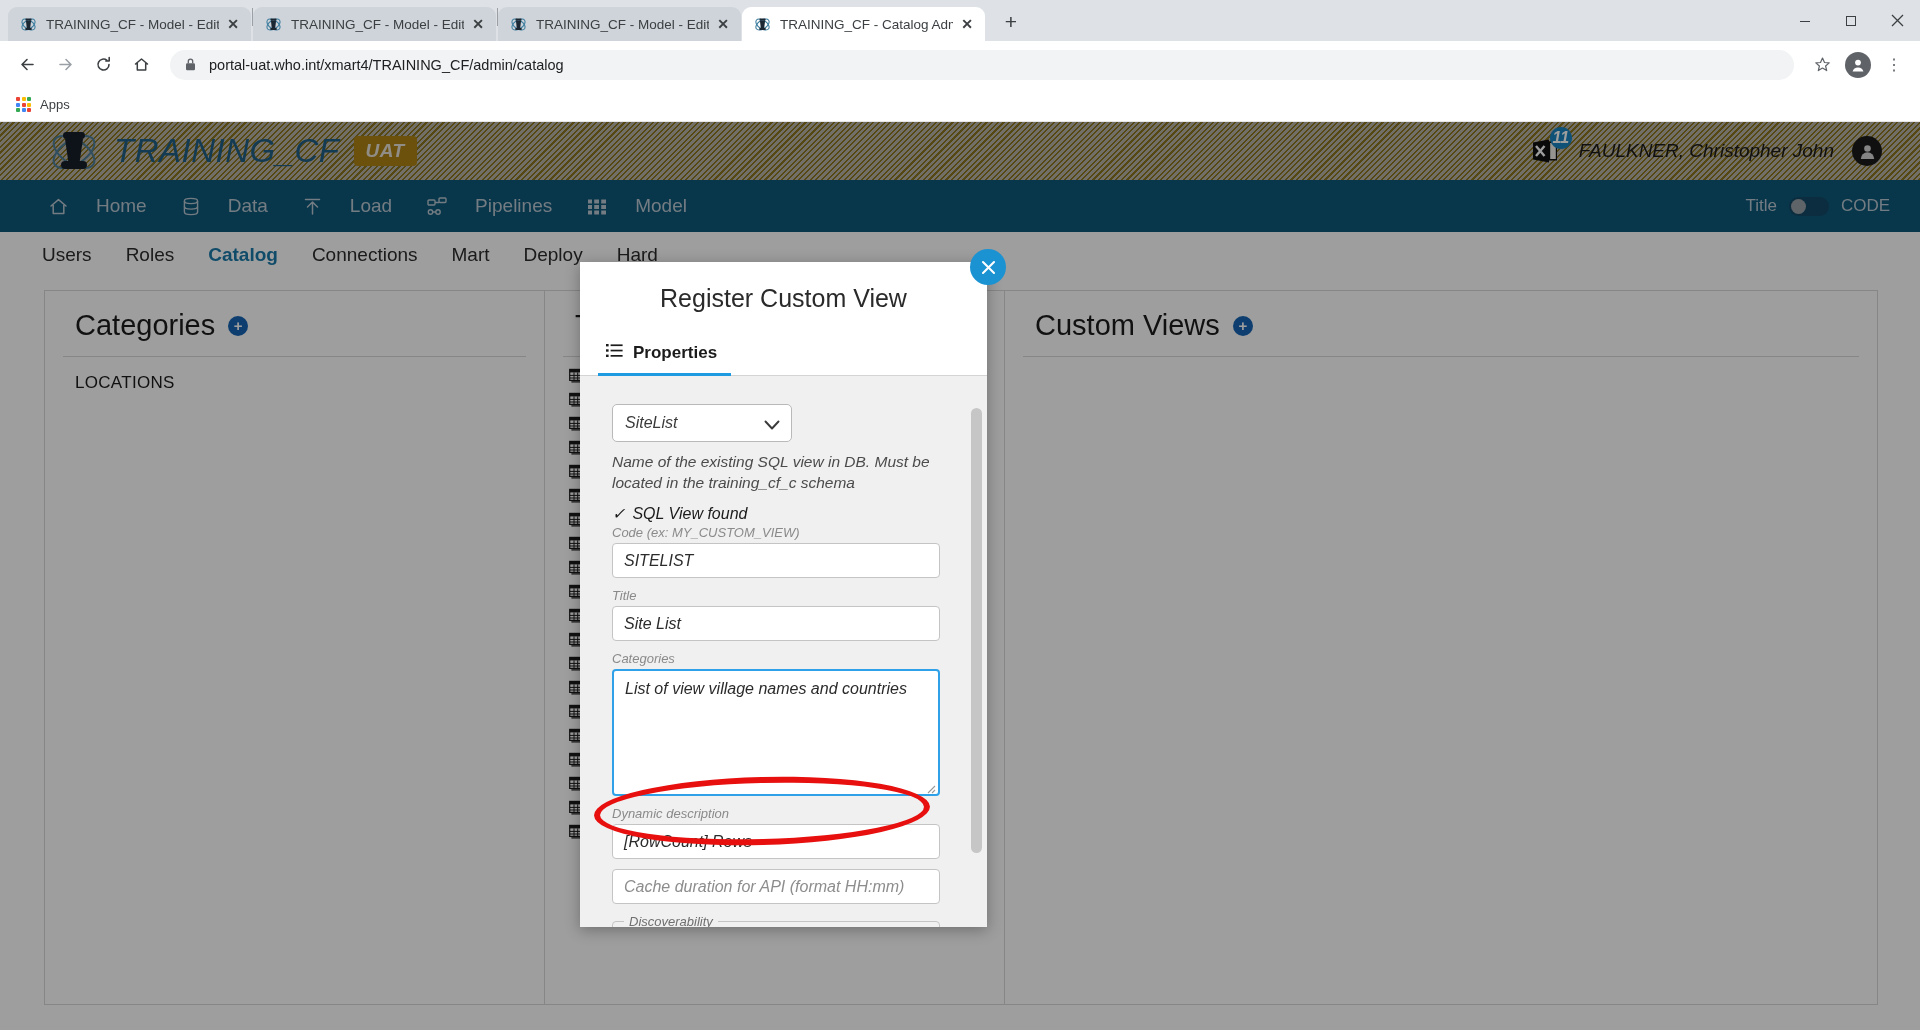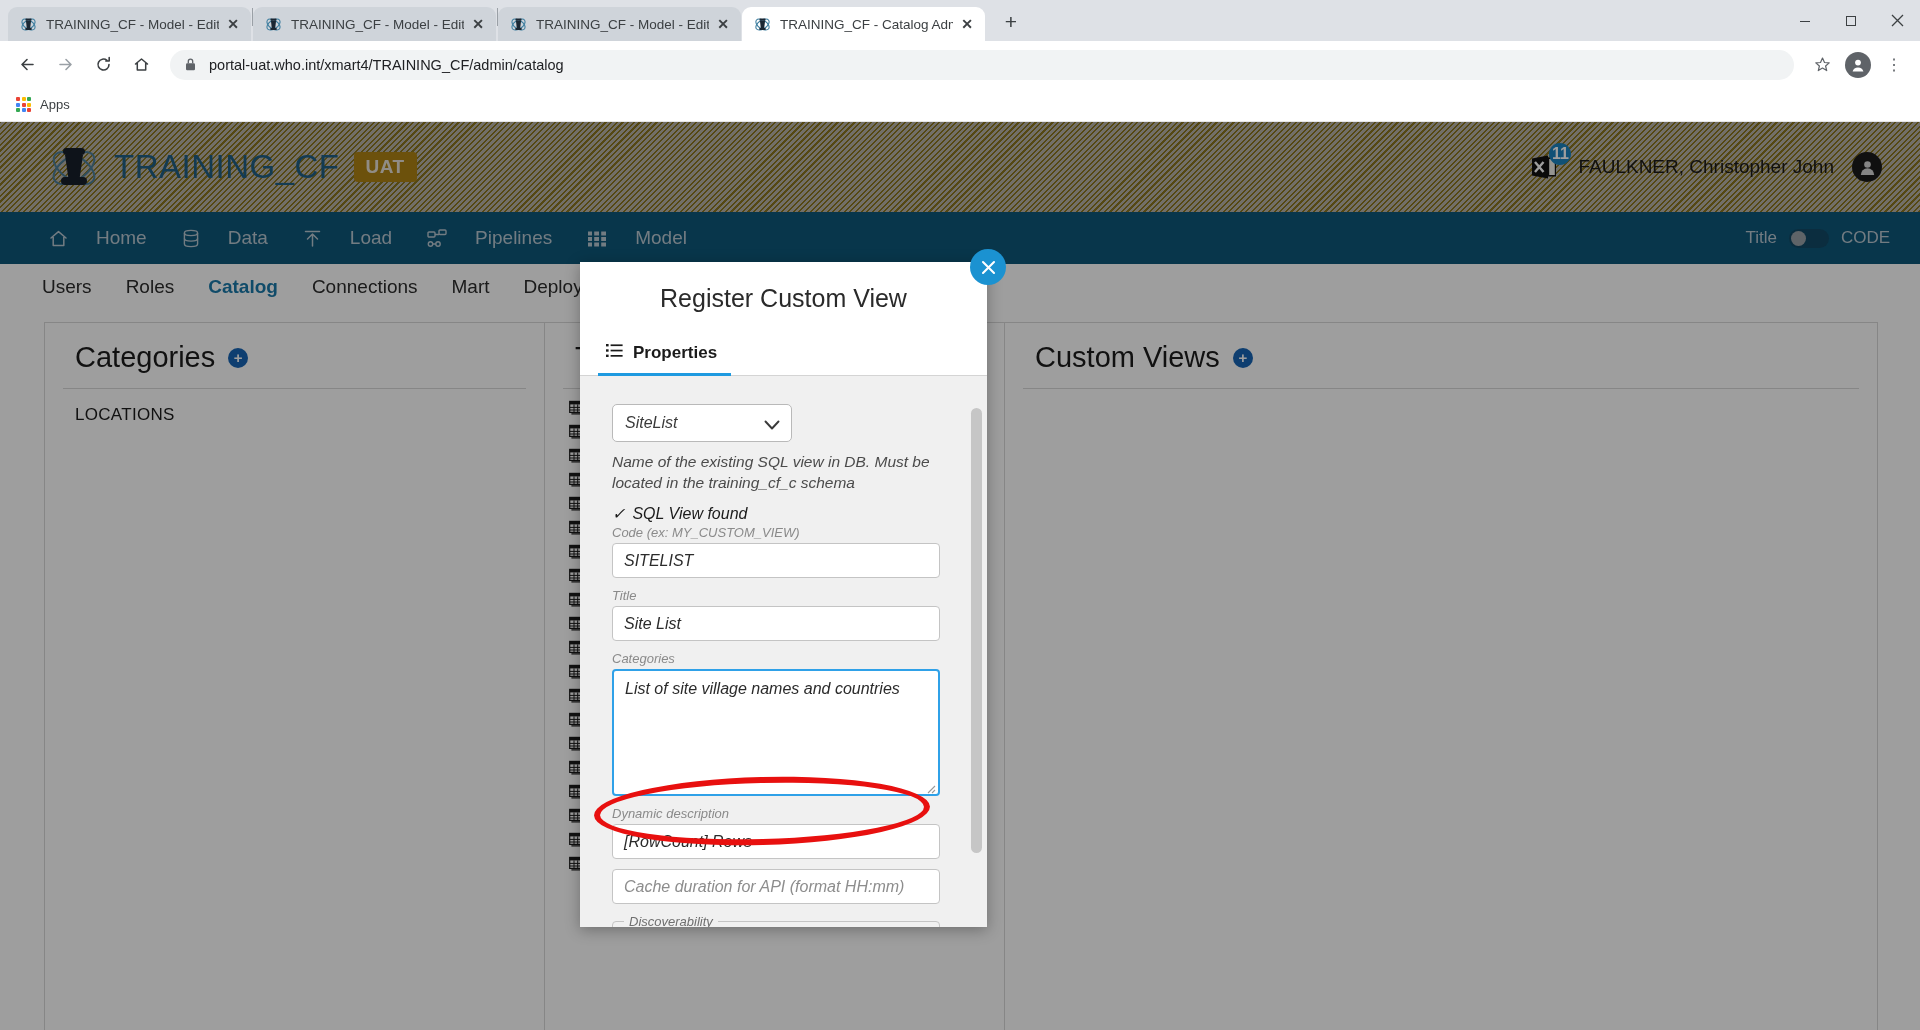--- a/index.html
+++ b/index.html
@@ -94,25 +94,25 @@
   }
   .apps-grid i { display: block; width: 4px; height: 4px; border-radius: 1px; }
 
   
   .viewport {
     position: relative; width: 1920px; height: 908px; overflow: hidden;
     background: #ffffff;
   }
 
   .app-header {
-    height: 90px; position: relative;
+    height: 58px; position: relative;
     background-color: #b0aba0;
     background-image: repeating-linear-gradient(
       -45deg, #8a7420 0px, #8a7420 1.5px, #b8b3a8 1.5px, #b8b3a8 4px);
-    display: flex; align-items: center; padding: 0 24px;
+    display: flex; align-items: center; padding: 0 24px; font-style: italic;
   }
   .brand { display: flex; align-items: center; gap: 14px; padding-left: 24px; }
   .brand-logo { width: 52px; height: 52px; }
   .brand-name {
     font-size: 33px; color: #1f5f87; letter-spacing: .5px; font-weight: 400;
   }
   .env-badge {
     background: #ae8314; color: #e8e3d8; font-size: 19px; font-weight: 600;
     padding: 4px 12px; border-radius: 4px; letter-spacing: .5px;
   }
@@ -802,21 +802,21 @@
           </div>
 
           <div class="field-label">Code (ex: MY_CUSTOM_VIEW)</div>
           <div class="txt">SITELIST</div>
 
           <div class="field-label">Title</div>
           <div class="txt">Site List</div>
 
           <div class="field-label">Categories</div>
           <div class="area">
-            <span>List of site village names and countries</span>
+            <span>List of view village names and countries</span>
             <span class="resize">
               <svg width="12" height="12" viewBox="0 0 12 12">
                   <path d="M11 4 L4 11 M11 8 L8 11" stroke="#9a9a9a" stroke-width="1.1"></path>
                 </svg>
             </span>
           </div>
 
           <div class="field-label">Dynamic description</div>
           <div class="txt">[RowCount] Rows</div>
 

